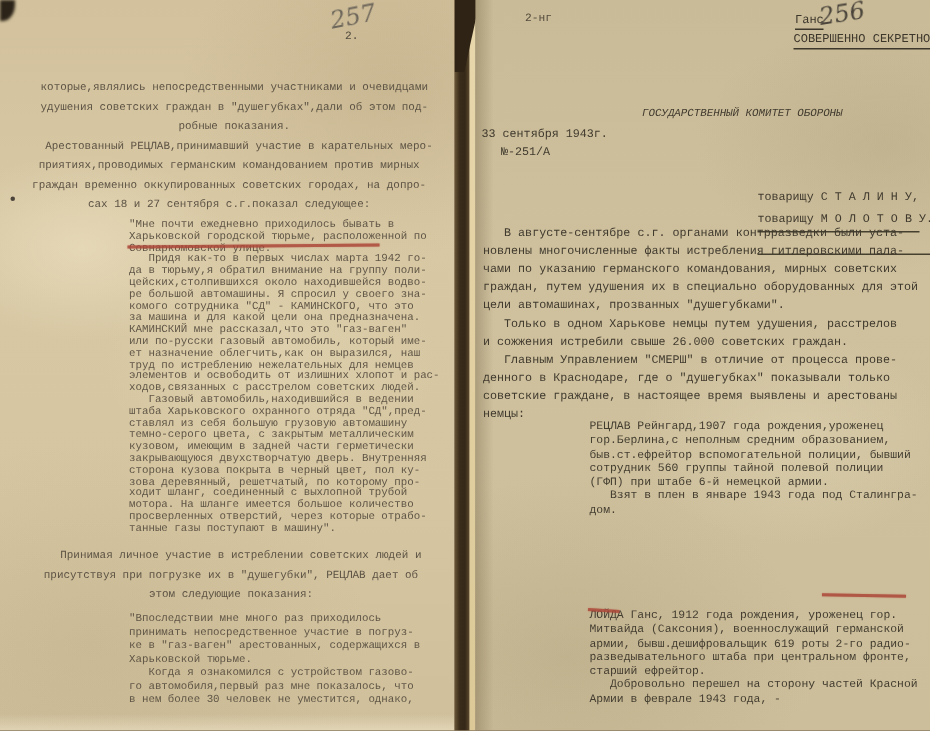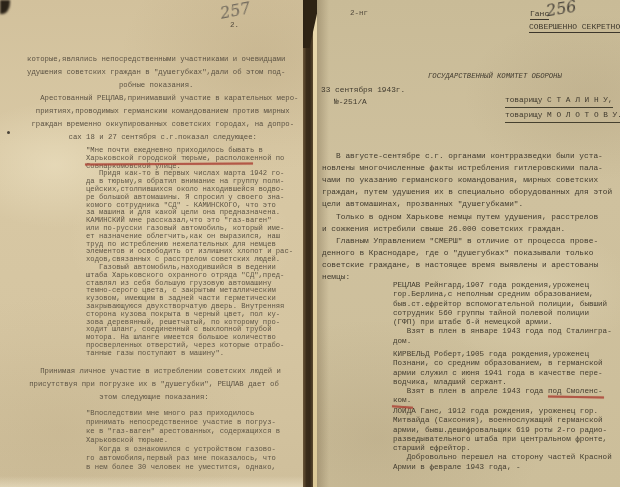--- a/index.html
+++ b/index.html
@@ -35,41 +35,41 @@
   .lb{font-size:7.3px;line-height:13px;color:#5c5344;text-align:center;}          
   .lq{font-size:7.2px;line-height:7.8px;color:#5f5646;}         
   .lq2{font-size:7.2px;line-height:9px;color:#5f5646;}
   .rb{font-size:7.8px;line-height:12px;color:#403a2e;}          
   .rp{font-size:7.6px;line-height:9.3px;color:#433d30;}         
   .small{font-size:7.5px;color:#534b3d;}
   .hw{position:absolute;font-family:"DejaVu Serif",serif;font-style:italic;filter:blur(.2px);}
   .hw-257{left:220px;top:1px;font-size:16px;color:#6e675b;transform:rotate(-11deg);}
   .hw-256{left:229px;top:-1px;font-size:16px;color:#4b453c;transform:rotate(-9deg);}
   .stamp{font-size:8px;color:#3c362b;border-bottom:1px solid #3c362b;padding-bottom:1px;}
-  .u{border-bottom:1px solid #45402f;padding-bottom:1px;}
+  .u{border-bottom:1px solid #45402f;padding-bottom:16px;margin-top:32px;}
   .red{position:absolute;height:1.7px;background:#ad4638;opacity:.85;
       box-shadow:0 0 1px rgba(173,70,56,.6);}
 </style>
 </head>
 <body>
 
 <div class="doc">
 
   <div class="page page-left">
     <div class="corner-smudge"></div>
     <div class="margin-dot"></div>
     <div class="bottom-light"></div>
 
     <div class="hw hw-257">257</div>
     <div class="t small" style="left:230px;top:21px;">2.</div>
 
     <div class="t lb" style="left:27px;top:53px;">которые,являлись непосредственными участниками и очевидцами
 удушения советских граждан в "душегубках",дали об этом под-
 робные показания.</div>
-    <div class="t lb" style="left:27px;top:92px;">   Арестованный РЕЦЛАВ,принимавший участие в карательных меро-
+    <div class="t lb" style="left:17px;top:92px;">   Арестованный РЕЦЛАВ,принимавший участие в карательных меро-
 приятиях,проводимых германским командованием против мирных
 граждан временно оккупированных советских городах, на допро-
 сах 18 и 27 сентября с.г.показал следующее:</div>
     <div class="t lq" style="left:86px;top:147px;">"Мне почти ежедневно приходилось бывать в
 Харьковской городской тюрьме, расположенной по
 Совнаркомовской улице.
    Придя как-то в первых числах марта 1942 го-
 да в тюрьму,я обратил внимание на группу поли-
 цейских,столпившихся около находившейся водво-
 ре большой автомашины. Я спросил у своего зна-
@@ -138,26 +138,20 @@
 советские граждане, в настоящее время выявлены и арестованы
 немцы:</div>
 
     <div class="t rp" style="left:76px;top:281px;">РЕЦЛАВ Рейнгард,1907 года рождения,уроженец
 гор.Берлина,с неполным средним образованием,
 быв.ст.ефрейтор вспомогательной полиции, бывший
 сотрудник 560 группы тайной полевой полиции
 (ГФП) при штабе 6-й немецкой армии.
    Взят в плен в январе 1943 года под Сталингра-
 дом.</div>
-    <div class="t rp" style="left:76px;top:350px;">КИРВЕЛЬД Роберт,1905 года рождения,уроженец
-Познани, со средним образованием, в германской
-армии служил с июня 1941 года в качестве пере-
-водчика, младший сержант.
-   Взят в плен в апреле 1943 года под Смоленс-
-ком.</div>
     <div class="t rp" style="left:76px;top:407px;">ЛОЙДА Ганс, 1912 года рождения, уроженец гор.
 Митвайда (Саксония), военнослужащий германской
 армии, бывш.дешифровальщик 619 роты 2-го радио-
 разведывательного штаба при центральном фронте,
 старший ефрейтор.
    Добровольно перешел на сторону частей Красной
 Армии в феврале 1943 года, -</div>
 
     <div class="red" style="left:231px;top:396px;width:56px;transform:rotate(1deg);"></div>
     <div class="red" style="left:75px;top:406px;width:21px;transform:rotate(4deg);"></div>

